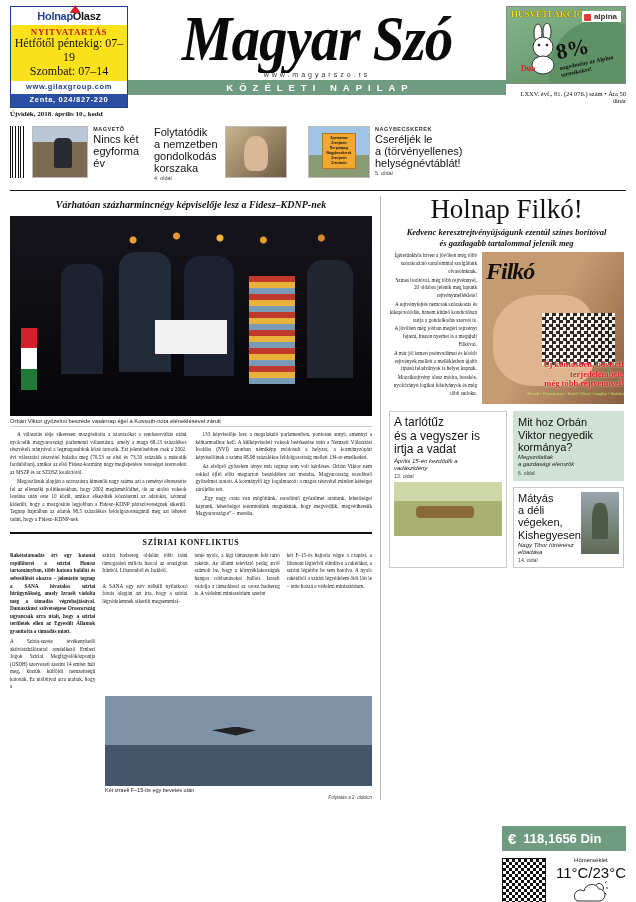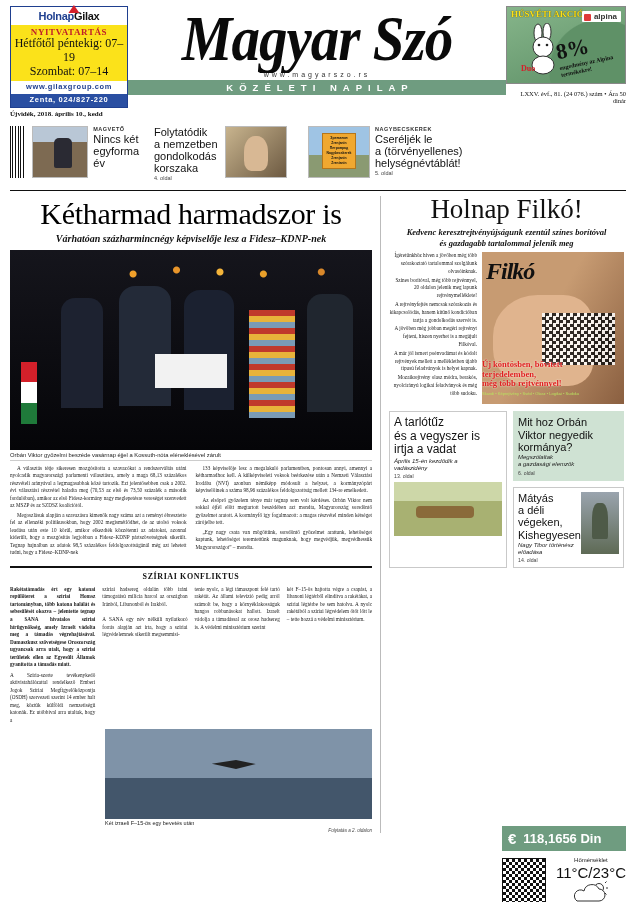--- a/index.html
+++ b/index.html
@@ -116,21 +116,21 @@
 
   
   .filko-hl { font-family:"Liberation Serif",serif; font-size:27px; text-align:center; line-height:1; }
   .filko-sub { font-family:"Liberation Serif",serif; font-style:italic; font-weight:bold; font-size:8.5px;
      text-align:center; line-height:1.25; margin-top:4px; }
   .filko-body { display:flex; gap:5px; margin-top:4px; }
   .filko-text { width:88px; font-family:"Liberation Serif",serif; font-size:5.2px; line-height:1.5;
      text-align:right; color:#1a1a1a; }
   .filko-text p { margin-bottom:1px; }
   .filko-img { flex:1; height:152px; position:relative; overflow:hidden; background:#3a2a22; }
-  .filko-band { position:absolute; left:0; right:0; bottom:8px; text-align:left; }
+  .filko-band { position:absolute; left:0; right:0; bottom:8px; text-align:right; }
   .filko-band .l1 { color:#e02020; font-weight:bold; font-size:8.5px; font-family:"Liberation Serif",serif;
       line-height:1.15; text-shadow:0 0 2px #fff; }
   .filko-band .l2 { color:#b9e060; font-size:4px; margin-top:2px; }
   .filko-mag-title { position:absolute; left:4px; top:6px; color:#111; font-weight:bold; font-size:24px;
       font-family:"Liberation Serif",serif; font-style:italic; letter-spacing:-1px; }
 
   .rgrid { display:flex; gap:6px; margin-top:7px; }
   .card { border:1px solid #c9c9c9; padding:4px; }
   .card.green { background:#cfe2d3; border-color:#cfe2d3; }
   .card-hl { font-size:12px; line-height:1.12; color:#111; }
@@ -195,21 +195,21 @@
 <body>
 
 <div class="page">
 
   <div class="topbar">
 
     <div class="adbox">
       <div class="ad-logo">
         <span class="ad-logo-inner">
           <span class="ad-roof"></span>
-          <span class="gil">Holnap</span><span class="haus">Gilax</span>
+          <span class="gil">Holnap</span><span class="haus">Olasz</span>
         </span>
       </div>
       <div class="ad-yellow">
         <div class="t1">NYITVATARTÁS</div>
         <div class="t2">Hétfőtől péntekig: 07–19</div>
         <div class="t2">Szombat: 07–14</div>
       </div>
       <div class="ad-www">www.gilaxgroup.com</div>
       <div class="ad-blue">Zenta, 024/827-220</div>
     </div>
@@ -287,21 +287,20 @@
         <div class="tpage">5. oldal</div>
       </div>
     </div>
   </div>
   <div class="rule"></div>
 
   <div class="main">
 
     <div class="left">
 
-      <div class="lead-hl">Kétharmad harmadszor is</div>
       <div class="lead-sub">Várhatóan százharmincnégy képviselője lesz a Fidesz–KDNP-nek</div>
 
       <div class="lead-photo ph-orban">
         <div class="lights"></div>
         <div class="p1"></div>
           <div class="p2"></div>
           <div class="p3"></div>
         <div class="dress"></div>
           <div class="p4"></div>
         <div class="flag"></div>

